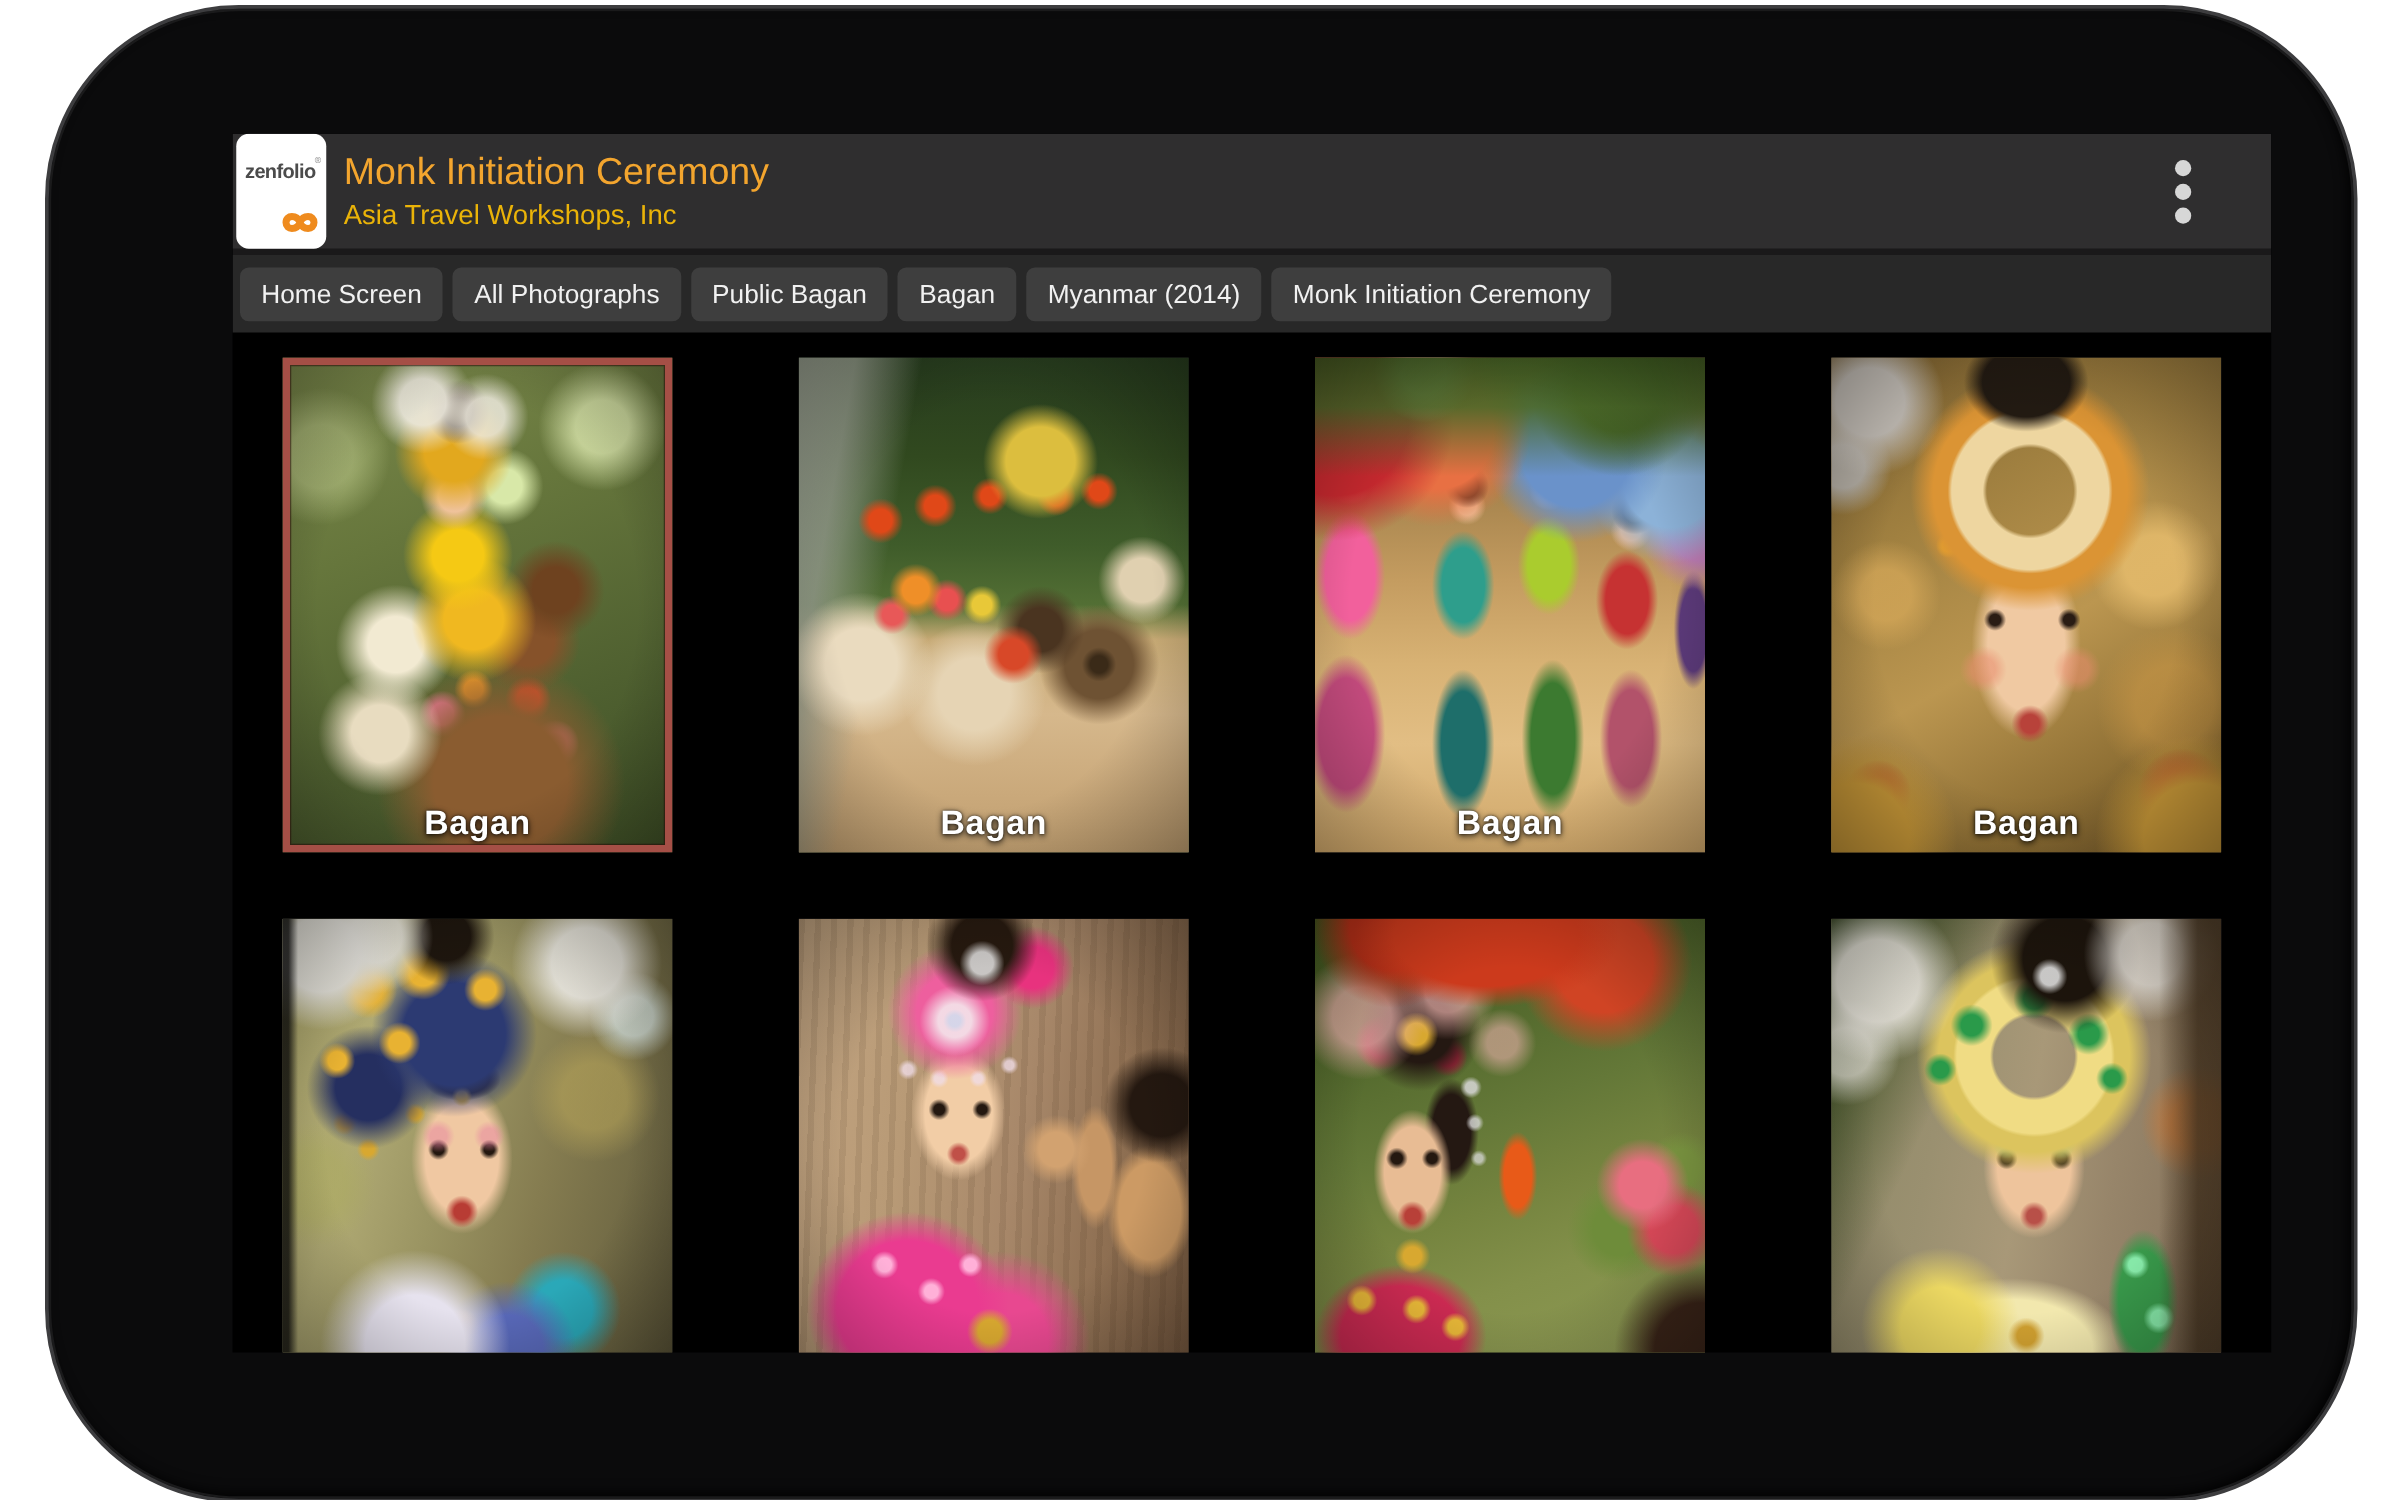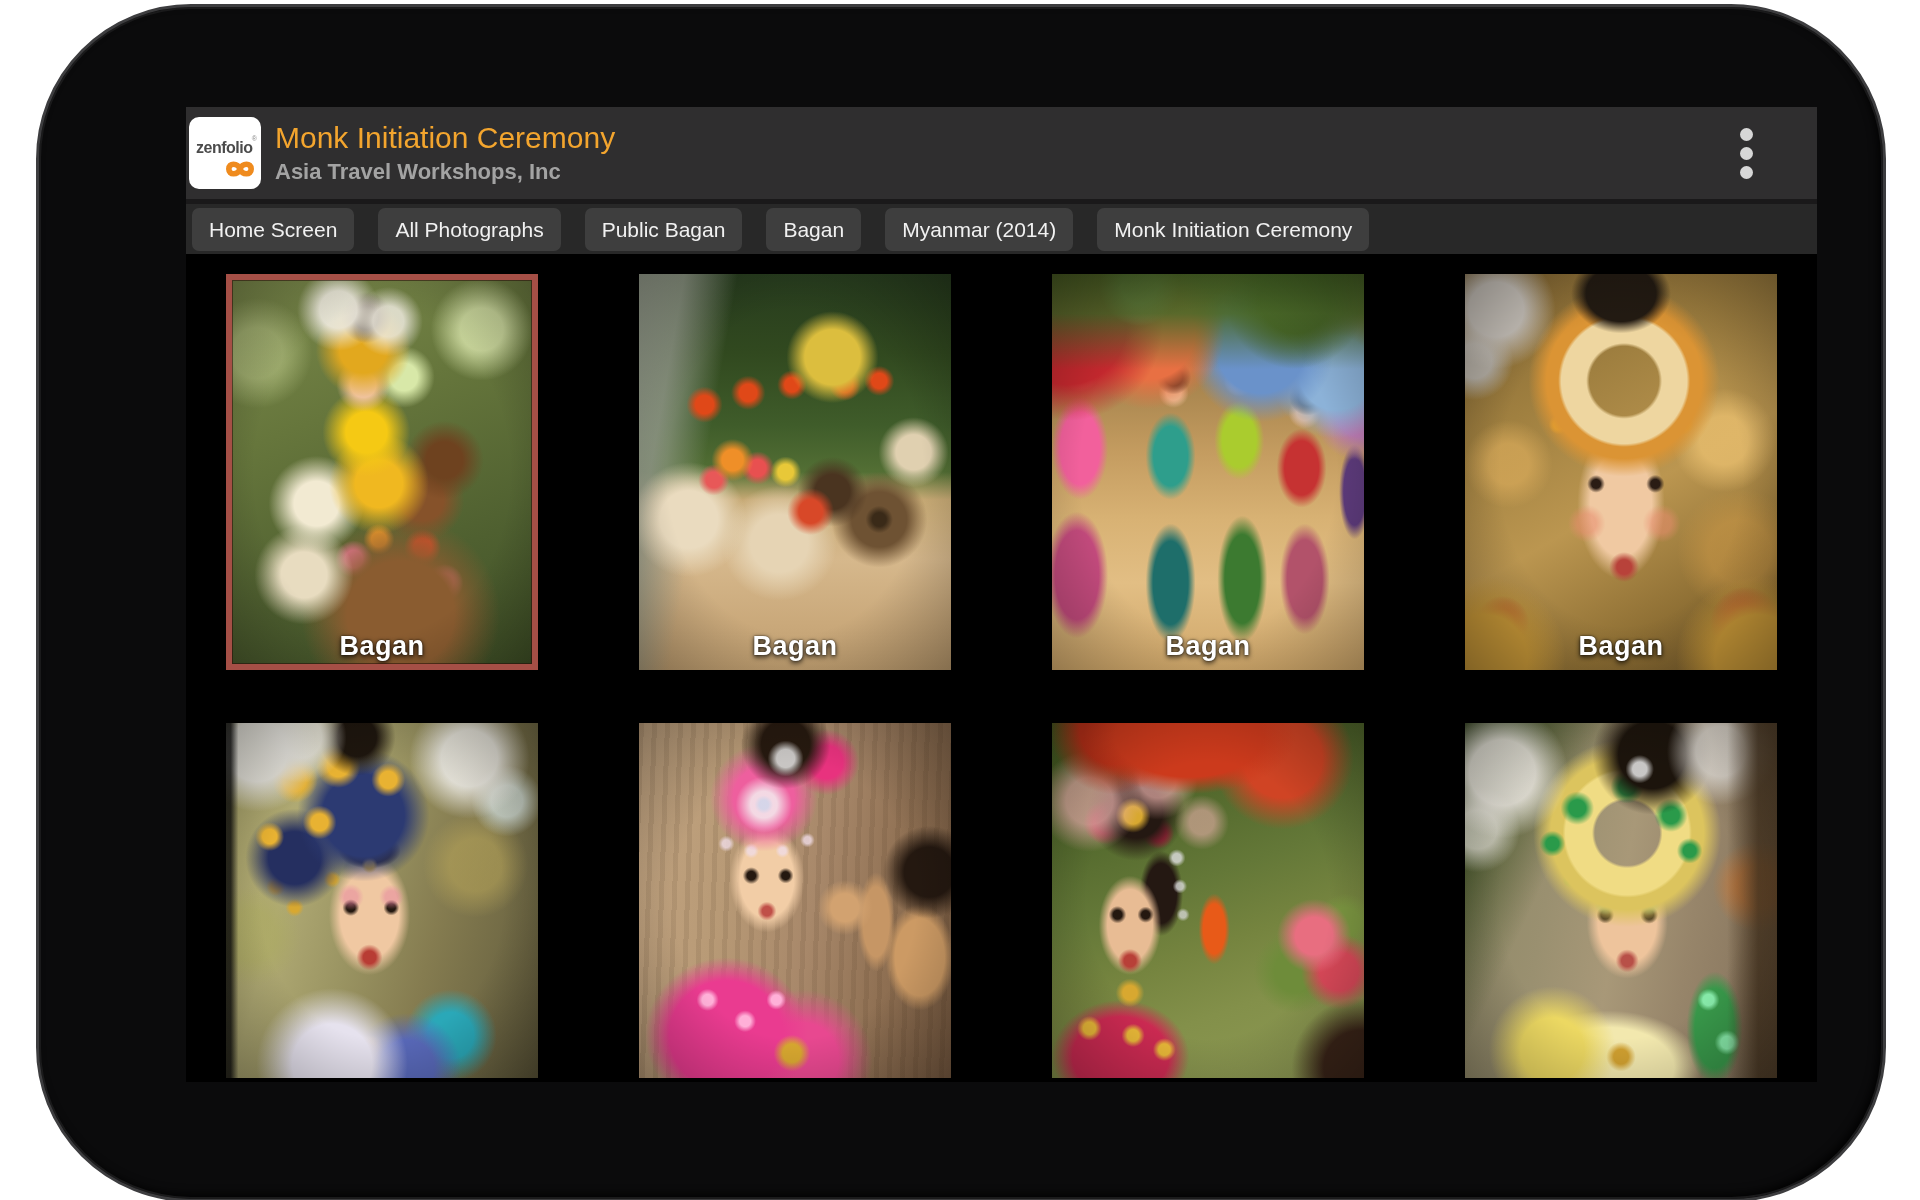--- a/index.html
+++ b/index.html
@@ -9,33 +9,33 @@
   .tablet{position:absolute;left:36px;top:4px;width:1844px;height:1192px;
     background:#0b0b0c;border-radius:155px;border:3px solid #3d3d3f;
     box-shadow:inset 0 0 0 2px #1a1a1b, inset -4px -4px 10px rgba(0,0,0,.9);}
   .screen{position:absolute;inset:0;}
 
   
   .app{position:absolute;left:147px;top:100px;width:1631px;height:975px;background:#000;overflow:hidden;}
 
   
   .hdr{position:relative;height:92px;background:#2f2e2f;display:flex;align-items:center;}
-  .logo{position:relative;width:72px;height:72px;margin-left:3px;background:#ffffff;border-radius:10px;flex:0 0 auto;overflow:hidden;}
+  .logo{position:relative;width:72px;height:92px;margin-left:3px;background:#ffffff;border-radius:10px;flex:0 0 auto;overflow:hidden;}
   .logo-text{position:absolute;left:7px;top:22px;font-size:16px;font-weight:bold;color:#4b4b4b;letter-spacing:-0.5px;}
   .logo-r{position:absolute;right:4px;top:18px;font-size:7px;color:#8a8a8a;}
   .logo-swirl{position:absolute;right:-3px;bottom:3px;}
   .titles{display:flex;flex-direction:column;margin-left:14px;line-height:1.2;}
   .title{font-size:30px;font-weight:500;color:#F3A52E;}
-  .subtitle{font-size:22px;color:#a3a3a3;margin-top:3px;font-weight:bold;}
+  .subtitle{font-size:22px;color:#eab308;margin-top:3px;}
   .kebab{margin-left:auto;margin-right:58px;display:flex;flex-direction:column;gap:6px;padding:6px;cursor:pointer;}
   .kebab i{width:13px;height:13px;border-radius:50%;background:#d7d7d7;display:block;}
 
   
   .hdr-divider{height:5px;background:#1a191a;}
-  .crumbs{height:50px;background:#282828;display:flex;align-items:center;gap:24px;padding-left:6px;}
+  .crumbs{height:62px;background:#282828;display:flex;align-items:center;gap:8px;padding-left:6px;}
   .crumb{height:43px;line-height:43px;padding:0 17px;background:#3e3e3e;color:#f1f1f1;
     font-size:21px;border-radius:7px;white-space:nowrap;cursor:pointer;}
 
   
   .grid{margin-top:4px;display:grid;grid-template-columns:repeat(4,1fr);grid-template-rows:428px 387px;gap:21px;}
   .cell{position:relative;overflow:hidden;background:#161616;cursor:pointer;}
   .art{position:absolute;inset:0;}
   .cell figcaption{position:absolute;left:0;right:0;bottom:8px;text-align:center;
     font-size:27px;font-weight:bold;color:#ffffff;text-shadow:0 2px 5px rgba(0,0,0,.9),0 0 2px rgba(0,0,0,.7);letter-spacing:.5px;}
   .cell.selected::after{content:"";position:absolute;inset:0;border:6px solid #A54F46;

